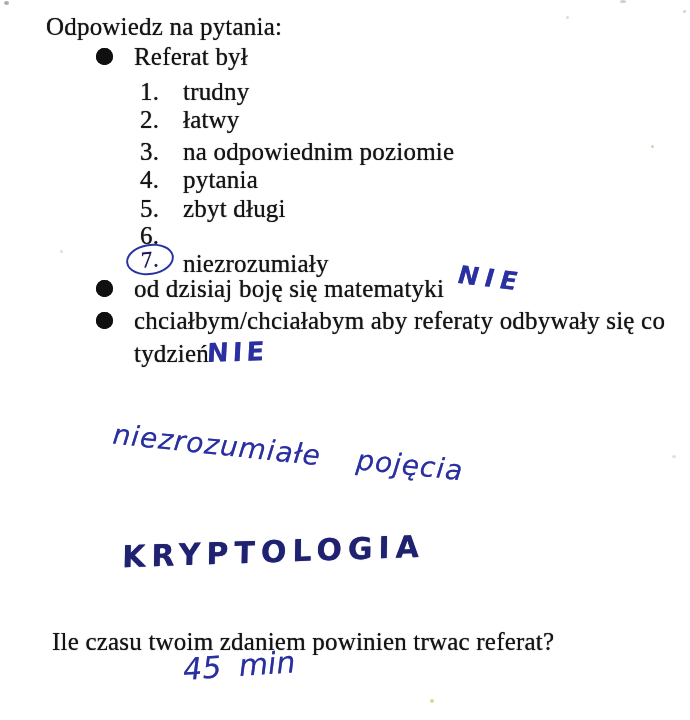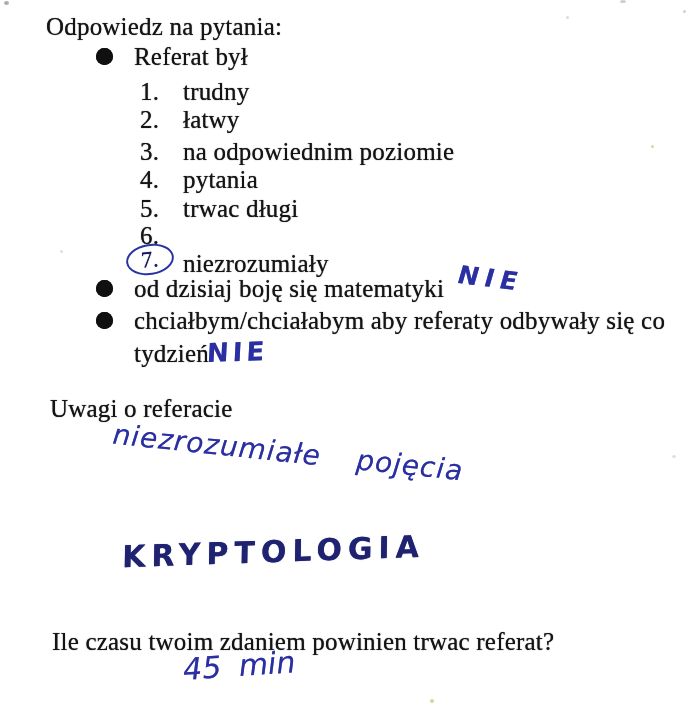--- a/index.html
+++ b/index.html
@@ -59,39 +59,38 @@
   <div class="print" style="left:140px;top:107px;">2.</div>
   <div class="print" style="left:183px;top:107px;">łatwy</div>
 
   <div class="print" style="left:140px;top:139px;">3.</div>
   <div class="print" style="left:183px;top:139px;">na odpowiednim poziomie</div>
 
   <div class="print" style="left:140px;top:167px;">4.</div>
   <div class="print" style="left:183px;top:167px;">pytania</div>
 
   <div class="print" style="left:140px;top:196px;">5.</div>
-  <div class="print" style="left:183px;top:196px;">trwac długi</div>
+  <div class="print" style="left:183px;top:196px;">zbyt długi</div>
 
   <div class="print" style="left:140px;top:223px;">6.</div>
 
   <div class="circle7">
     <span class="num7">7.</span>
   </div>
   <div class="print" style="left:183px;top:251px;">niezrozumiały</div>
 
   <div class="bullet" style="left:96px;top:280px;"></div>
   <div class="print" style="left:134px;top:276px;">od dzisiaj boję się matematyki</div>
   <div class="hand hand-nie1">NIE</div>
 
   <div class="bullet" style="left:96px;top:312px;"></div>
   <div class="print" style="left:134px;top:308px;">chciałbym/chciałabym aby referaty odbywały się co</div>
   <div class="print" style="left:134px;top:341px;">tydzień</div>
   <div class="hand hand-nie2">NIE</div>
 
-  <div class="print" style="left:50px;top:396px;">Uwagi o referacie</div>
   <div class="hand hand-uwagi">niezrozumiałe pojęcia</div>
 
   <div class="hand hand-krypto">KRYPTOLOGIA</div>
 
   <div class="print" style="left:52px;top:629px;">Ile czasu twoim zdaniem powinien trwac referat?</div>
   <div class="hand hand-czas">45 min</div>
 
   <div class="speck" style="left:4px;top:1px;width:5px;height:4px;background:#6a6a6a;opacity:.55;"></div>
   <div class="speck" style="left:620px;top:0px;width:6px;height:3px;background:#8a8a8a;opacity:.4;"></div>
   <div class="speck" style="left:683px;top:10px;width:3px;height:3px;background:#9a9a9a;opacity:.45;"></div>

